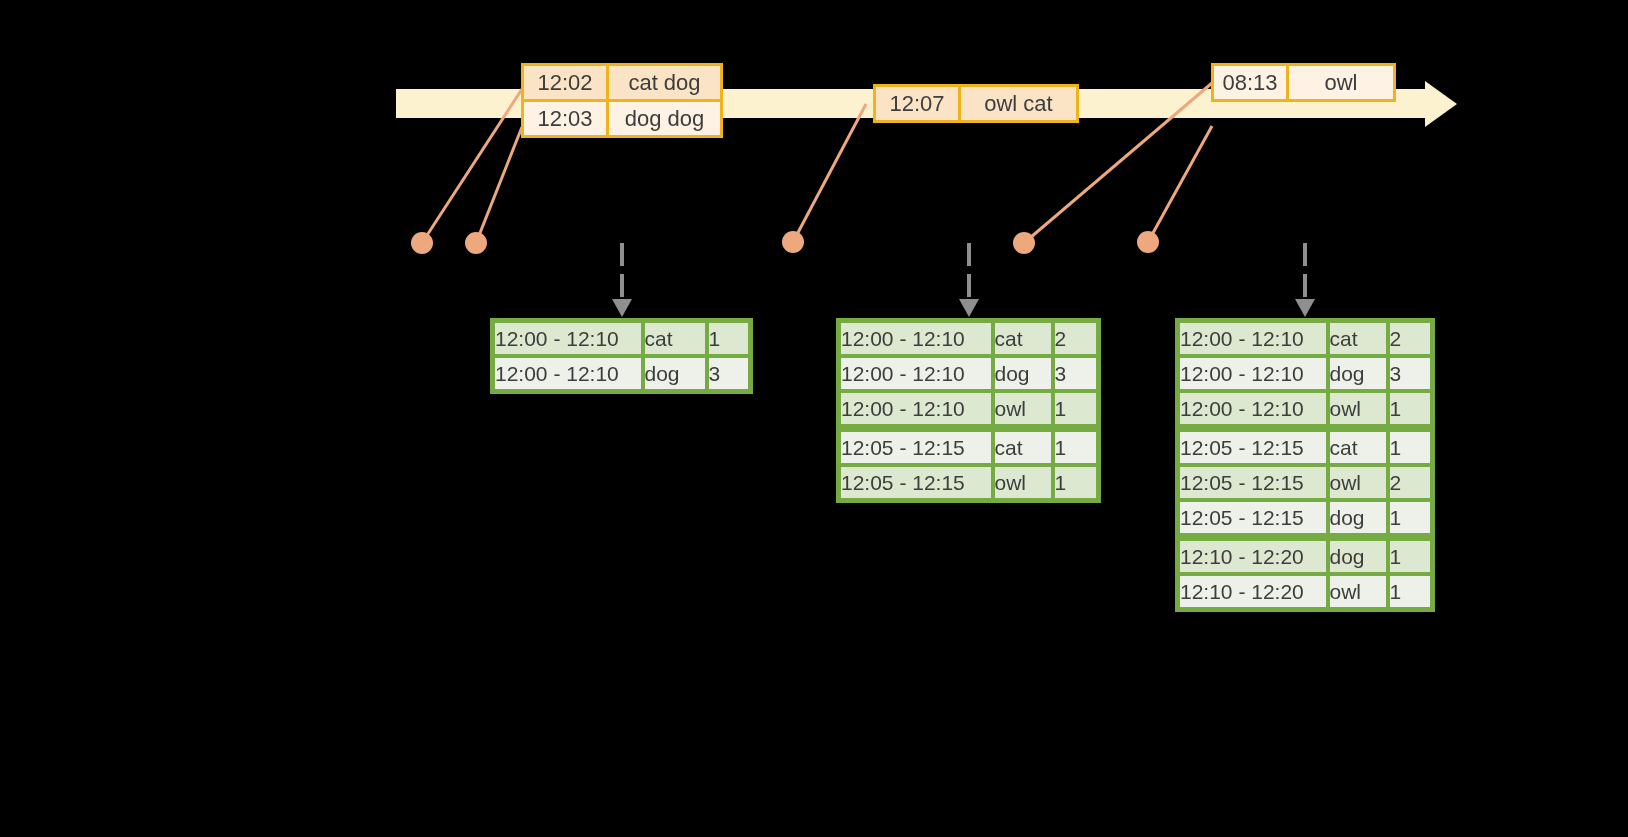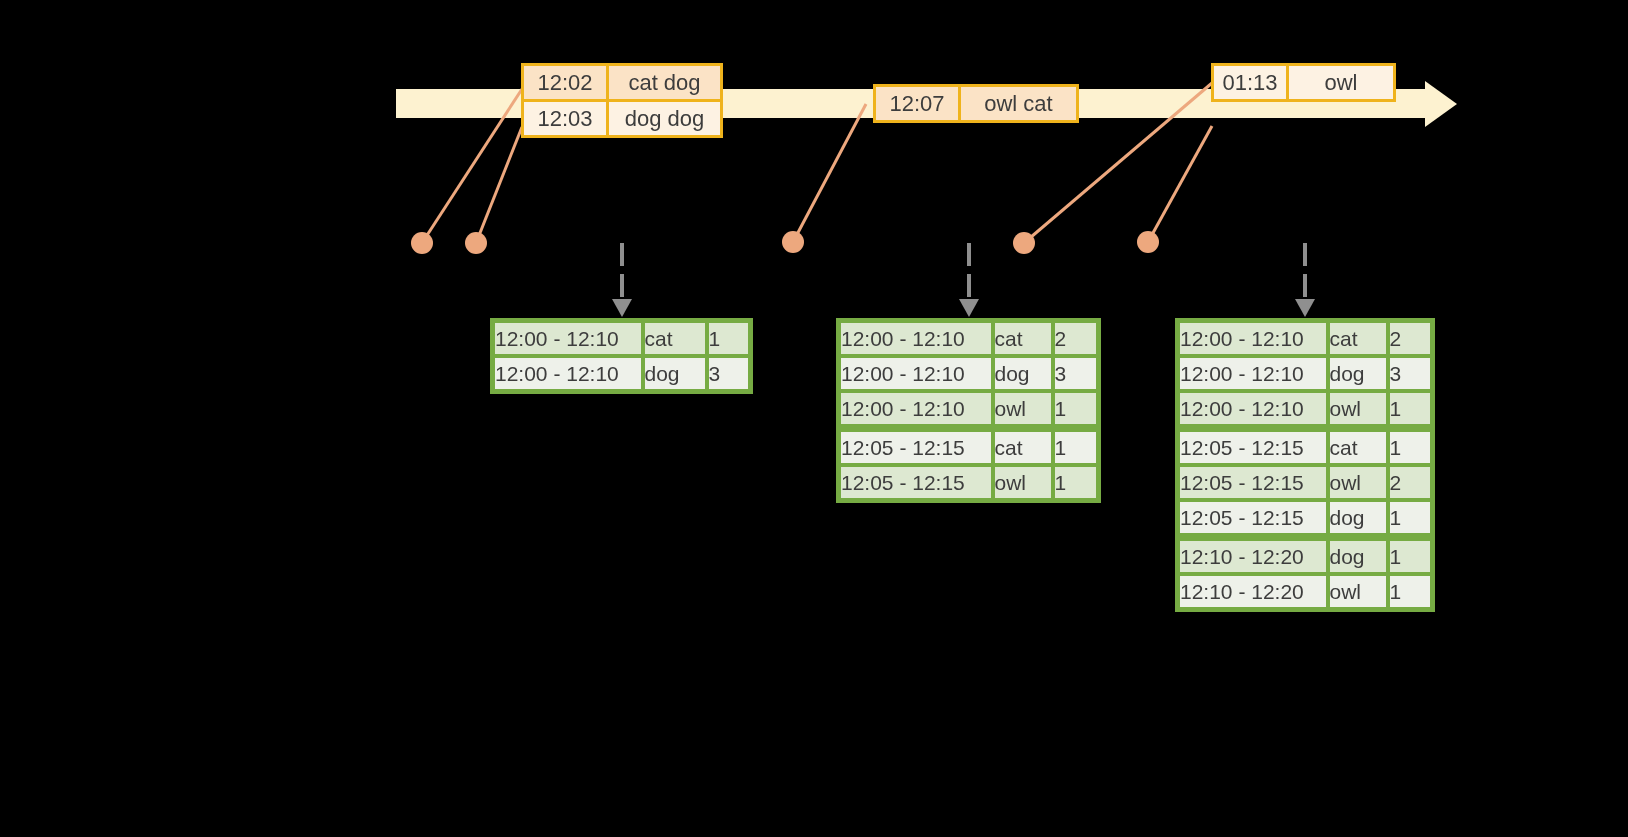--- a/index.html
+++ b/index.html
@@ -100,21 +100,21 @@
   </tbody>
     </table>
 
   <table id="et3" class="etable">
     <colgroup>
         <col style="width:75px">
         <col style="width:107px">
       </colgroup>
     <tbody>
     <tr class="rlight">
-      <td>01:13</td>
+      <td>08:13</td>
       <td>owl</td>
     </tr>
   </tbody>
     </table>
 
   <table id="gt1" class="gtable">
     <colgroup>
         <col style="width:150px">
         <col style="width:64px">
         <col style="width:44px">

